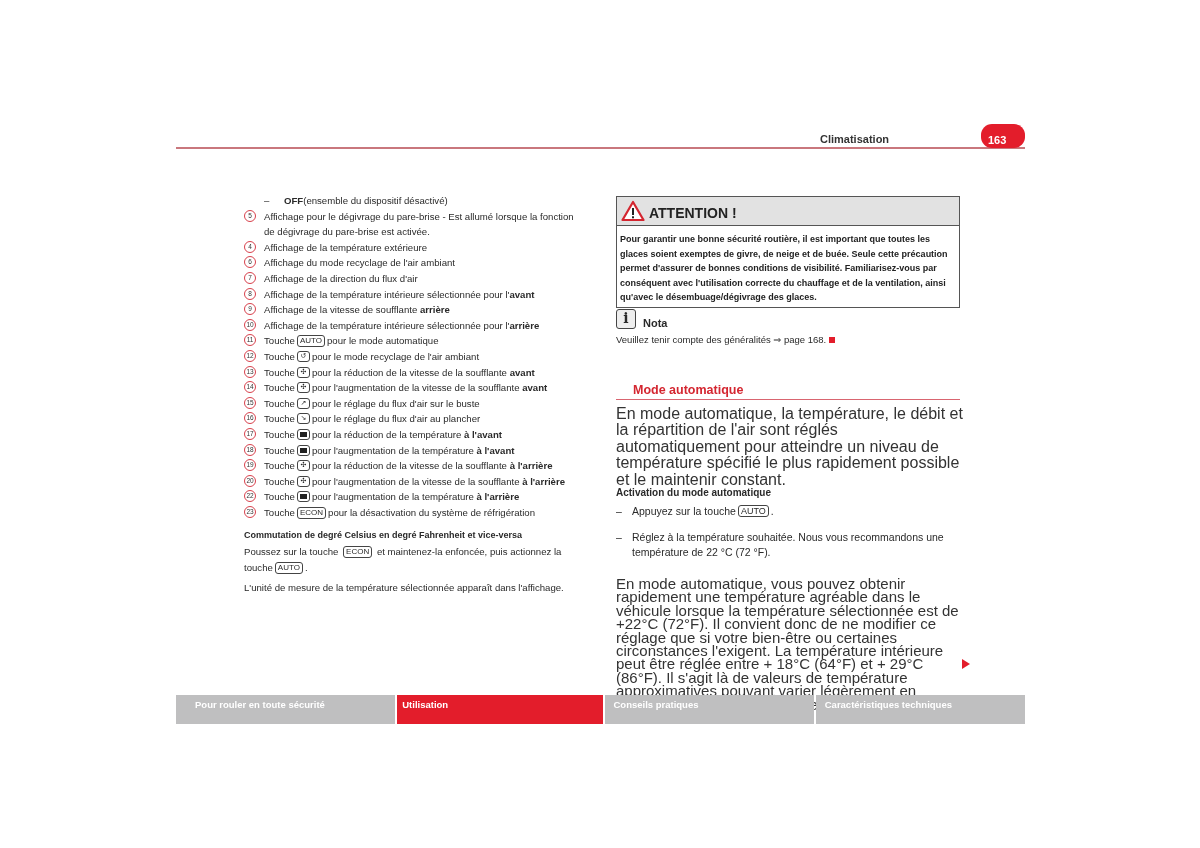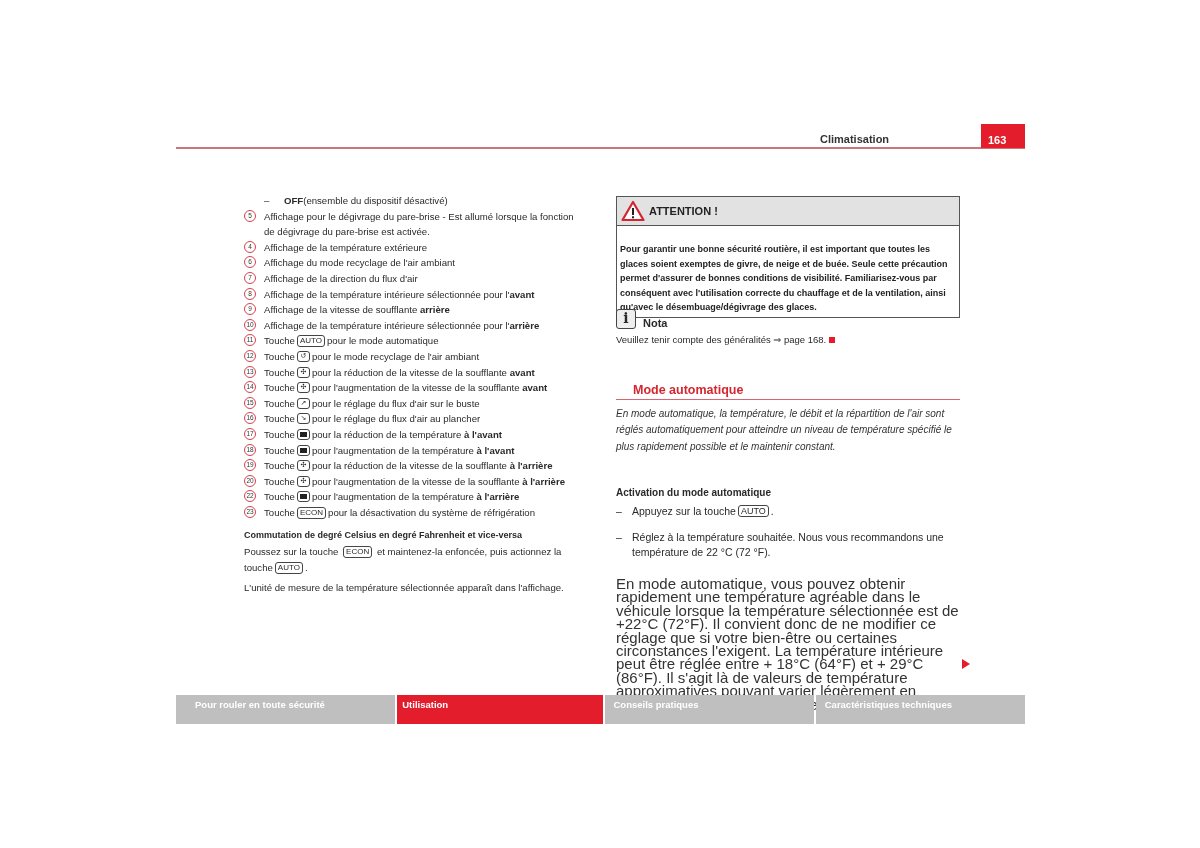--- a/index.html
+++ b/index.html
@@ -4,52 +4,52 @@
 <style>
   html, body { margin: 0; padding: 0; }
   body { width: 1200px; height: 848px; background: #ffffff; position: relative; overflow: hidden;
          font-family: "Liberation Sans", "DejaVu Sans", sans-serif; color: #2a2a2a; }
   .abs { position: absolute; }
 
   
   #hdr-line { left: 176px; top: 147px; width: 849px; height: 2px; background: #c9777d; }
   #hdr-title { left: 820px; top: 133px; width: 140px; text-align: left; font-size: 11px; font-weight: bold; color: #333; }
   #hdr-page { left: 981px; top: 124px; width: 44px; height: 24px; background: #e31d2b; color: #fff;
-              font-size: 11px; font-weight: bold; line-height: 32px; padding-left: 7px; box-sizing: border-box; }
+              font-size: 11px; font-weight: bold; line-height: 32px; padding-left: 7px; box-sizing: border-box; border-radius: 11px; }
 
   
   #left { left: 244px; top: 193px; width: 350px; font-size: 9.6px; line-height: 15.6px; }
   .row { display: flex; align-items: flex-start; white-space: nowrap; }
   .num { flex: 0 0 auto; width: 12px; height: 12px; border: 1px solid #d8414c; border-radius: 50%; box-sizing: border-box;
          font-size: 6.5px; line-height: 10px; text-align: center; color: #333; margin-top: 1px; margin-right: 8px; }
   .key { display: inline-block; border: 1px solid #444; border-radius: 3px; font-size: 8px; line-height: 10px;
          padding: 0 2px; margin: 0 2px; vertical-align: 1px; }
   .ikey { display: inline-block; width: 13px; height: 11px; border: 1px solid #444; border-radius: 3px; margin: 0 2px;
           vertical-align: -2px; position: relative; box-sizing: border-box; }
   .ikey .sq { position: absolute; left: 2px; top: 2px; width: 7px; height: 5px; background: #222; }
   .ikey .g { position: absolute; left: 0; top: -3px; width: 11px; text-align: center; font-size: 7px; line-height: 14px; }
   .subhead { font-weight: bold; font-size: 9px; margin-top: 6px; }
   .para { white-space: normal; margin-top: 0; }
 
   
   #warn { left: 616px; top: 196px; width: 344px; border: 1px solid #555; box-sizing: border-box; }
   #warn-head { background: #e2e2e2; height: 28px; border-bottom: 1px solid #555; position: relative; }
   #warn-head svg { position: absolute; left: 4px; top: 3px; }
-  #warn-title { position: absolute; left: 32px; top: 8px; font-size: 11px; font-weight: bold; color: #222; }
-  #warn-body { padding: 16px 3px 2px 3px; font-size: 9px; line-height: 14.5px; font-weight: bold; color: #222; }
+  #warn-title { position: absolute; left: 32px; top: 8px; font-size: 14px; font-weight: bold; color: #222; }
+  #warn-body { padding: 6px 3px 2px 3px; font-size: 9px; line-height: 14.5px; font-weight: bold; color: #222; }
 
   #nota-icon { left: 616px; top: 309px; width: 20px; height: 20px; border: 1.5px solid #444; border-radius: 3px; box-sizing: border-box;
                background: #eee; text-align: center; font-family: "DejaVu Serif", serif; font-weight: bold; font-size: 14px; line-height: 17px; }
   #nota-title { left: 643px; top: 317px; font-size: 11px; font-weight: bold; }
   #nota-text { left: 616px; top: 334px; font-size: 9.5px; }
   .endmark { display: inline-block; width: 6px; height: 6px; background: #e31d2b; margin-left: 3px; vertical-align: 0px; }
 
   #mode-title { left: 616px; top: 383px; font-size: 12.5px; font-weight: bold; color: #d42630; margin-left: 17px; }
   #mode-line { left: 616px; top: 399px; width: 344px; height: 1px; background: #d96570; }
-  #mode-intro { left: 616px; top: 406px; width: 348px; font-size: 10px; line-height: 16.4px; font-style: italic; color: #333; }
+  #mode-intro { left: 616px; top: 406px; width: 348px; font-size: 16px; line-height: 16.4px; color: #333; }
   #act-title { left: 616px; top: 487px; font-size: 10px; font-weight: bold; }
   #steps { left: 616px; top: 504px; width: 350px; font-size: 10.5px; line-height: 15.5px; }
   .step { display: flex; margin-bottom: 10px; }
   .step .d { flex: 0 0 16px; }
   #auto-para { left: 616px; top: 577px; width: 348px; font-size: 15px; line-height: 13.4px; color: #333; }
   #next-arrow { left: 962px; top: 659px; width: 0; height: 0; border-left: 8px solid #e31d2b; border-top: 5px solid transparent; border-bottom: 5px solid transparent; }
 
   
   #tabs { left: 176px; top: 695px; width: 849px; height: 29px; display: flex; gap: 2px; }
   .tab { flex: 1; background: #bfbfc0; color: #fff; font-size: 9.5px; font-weight: bold; padding: 4px 0 0 19px; box-sizing: border-box; }

